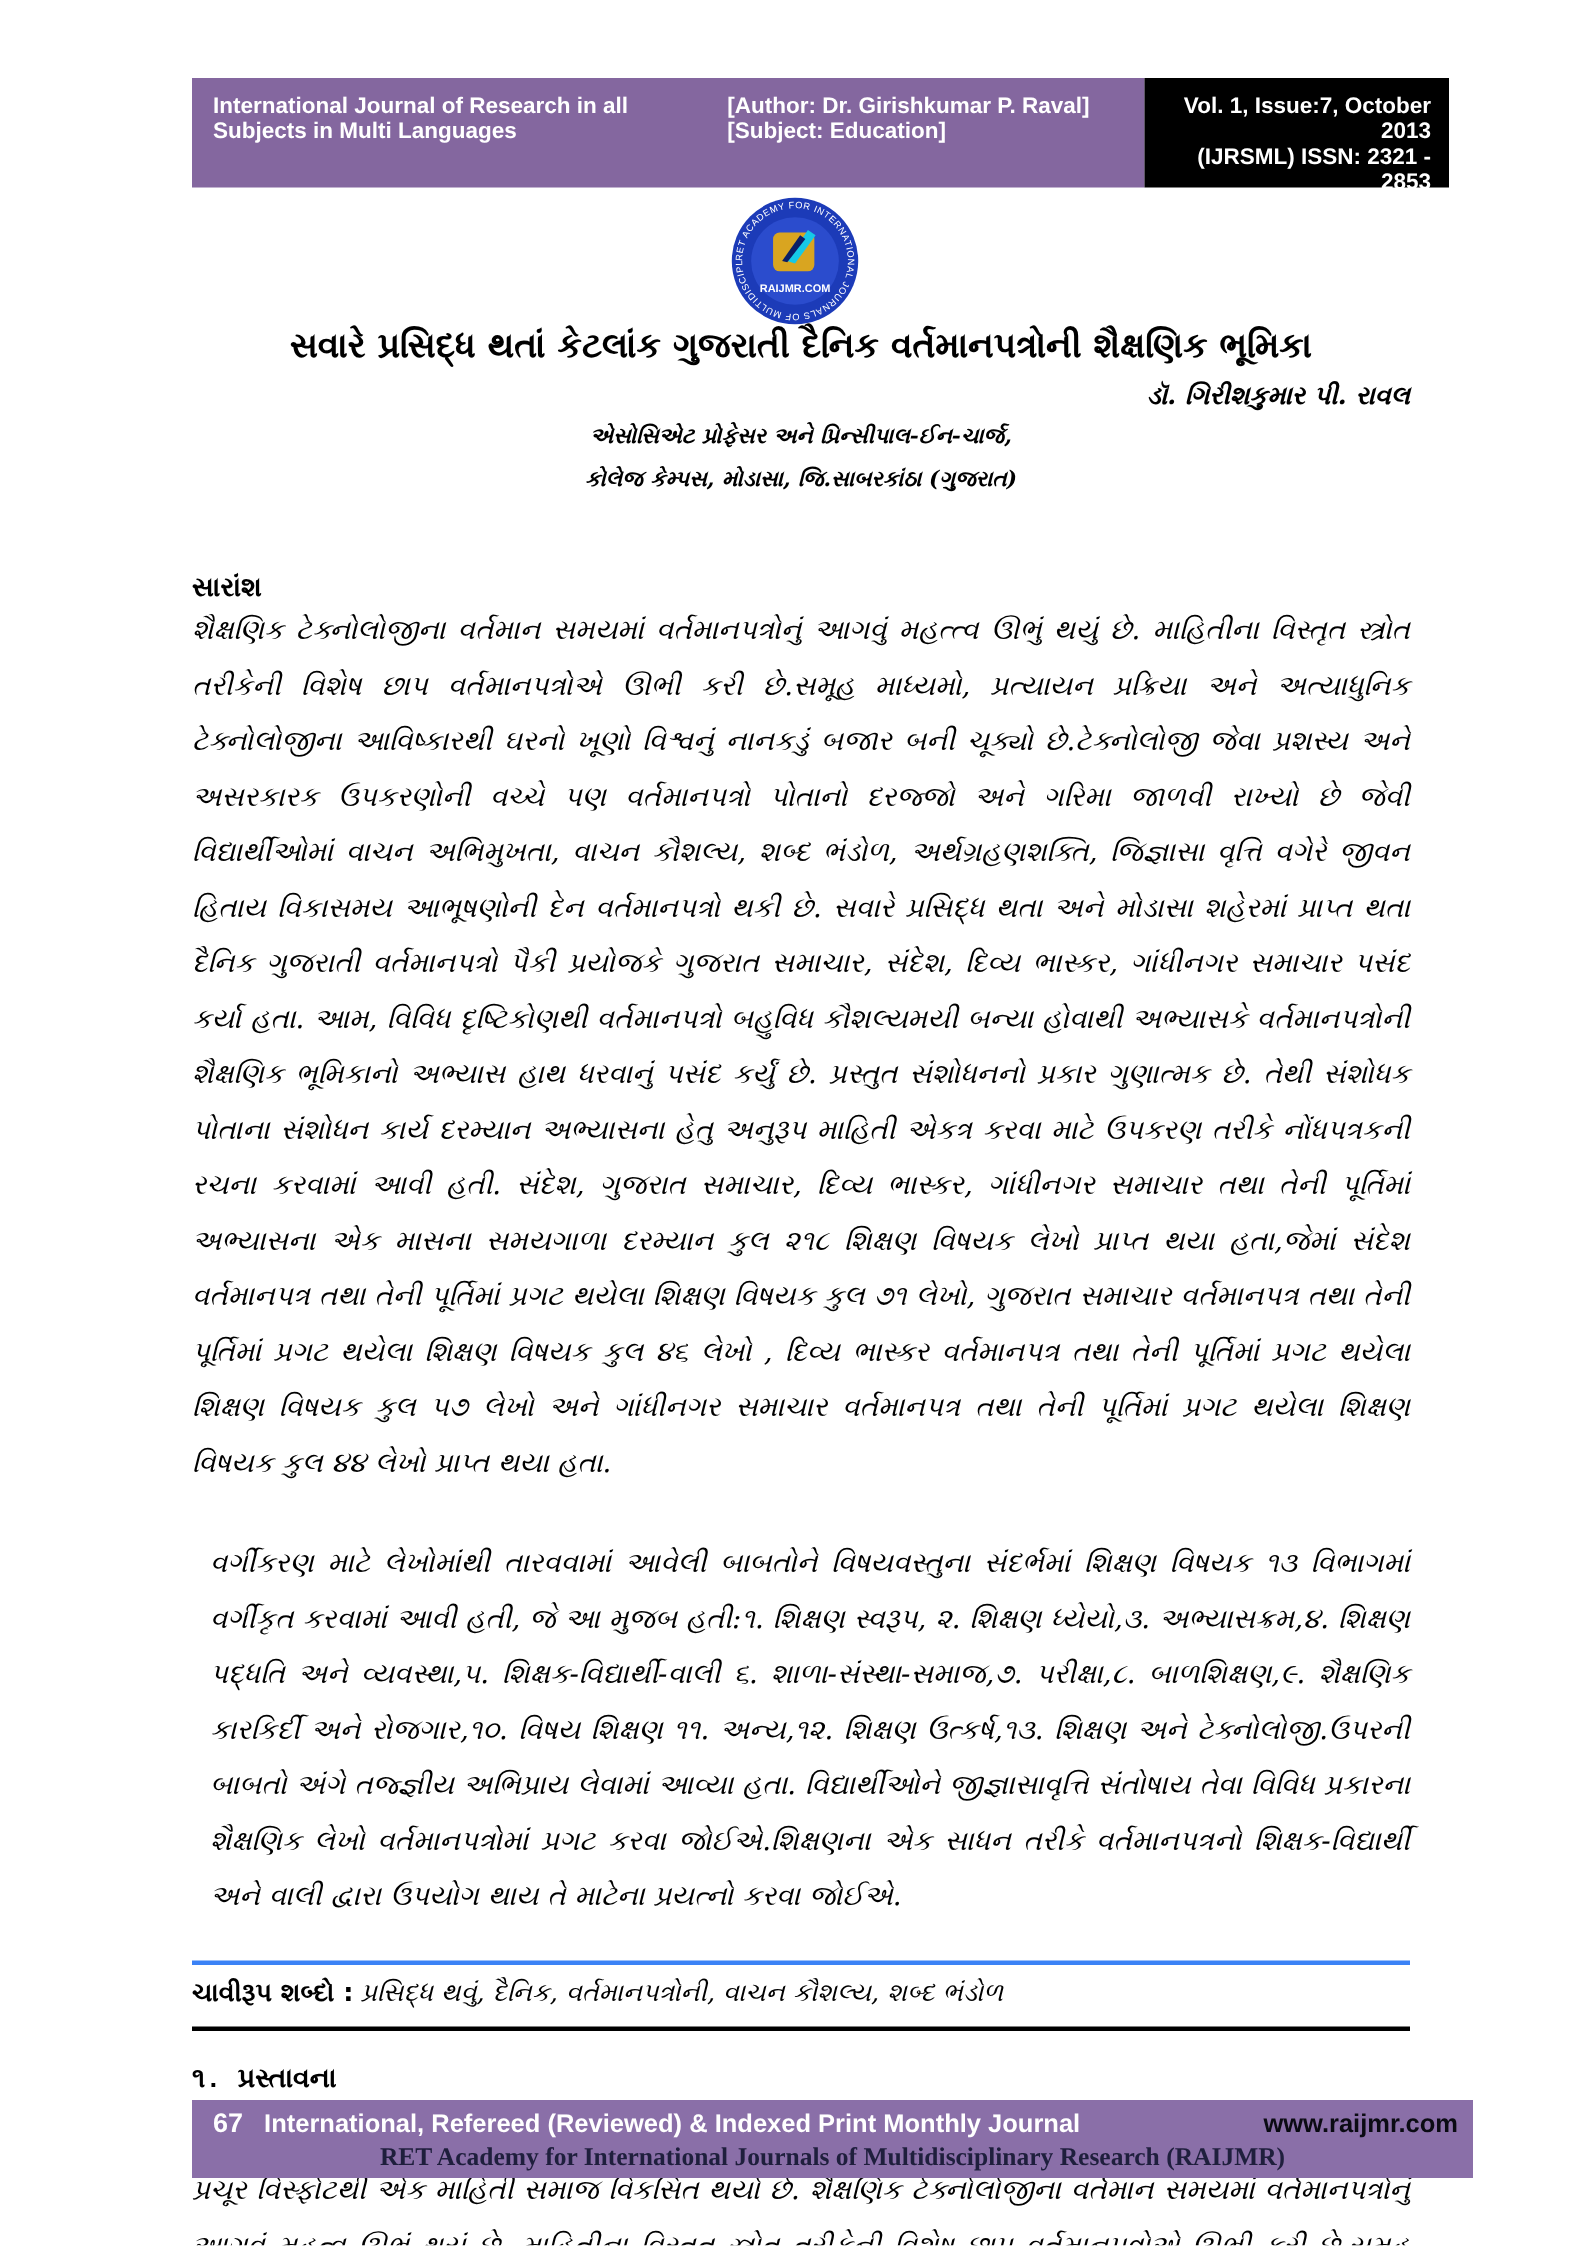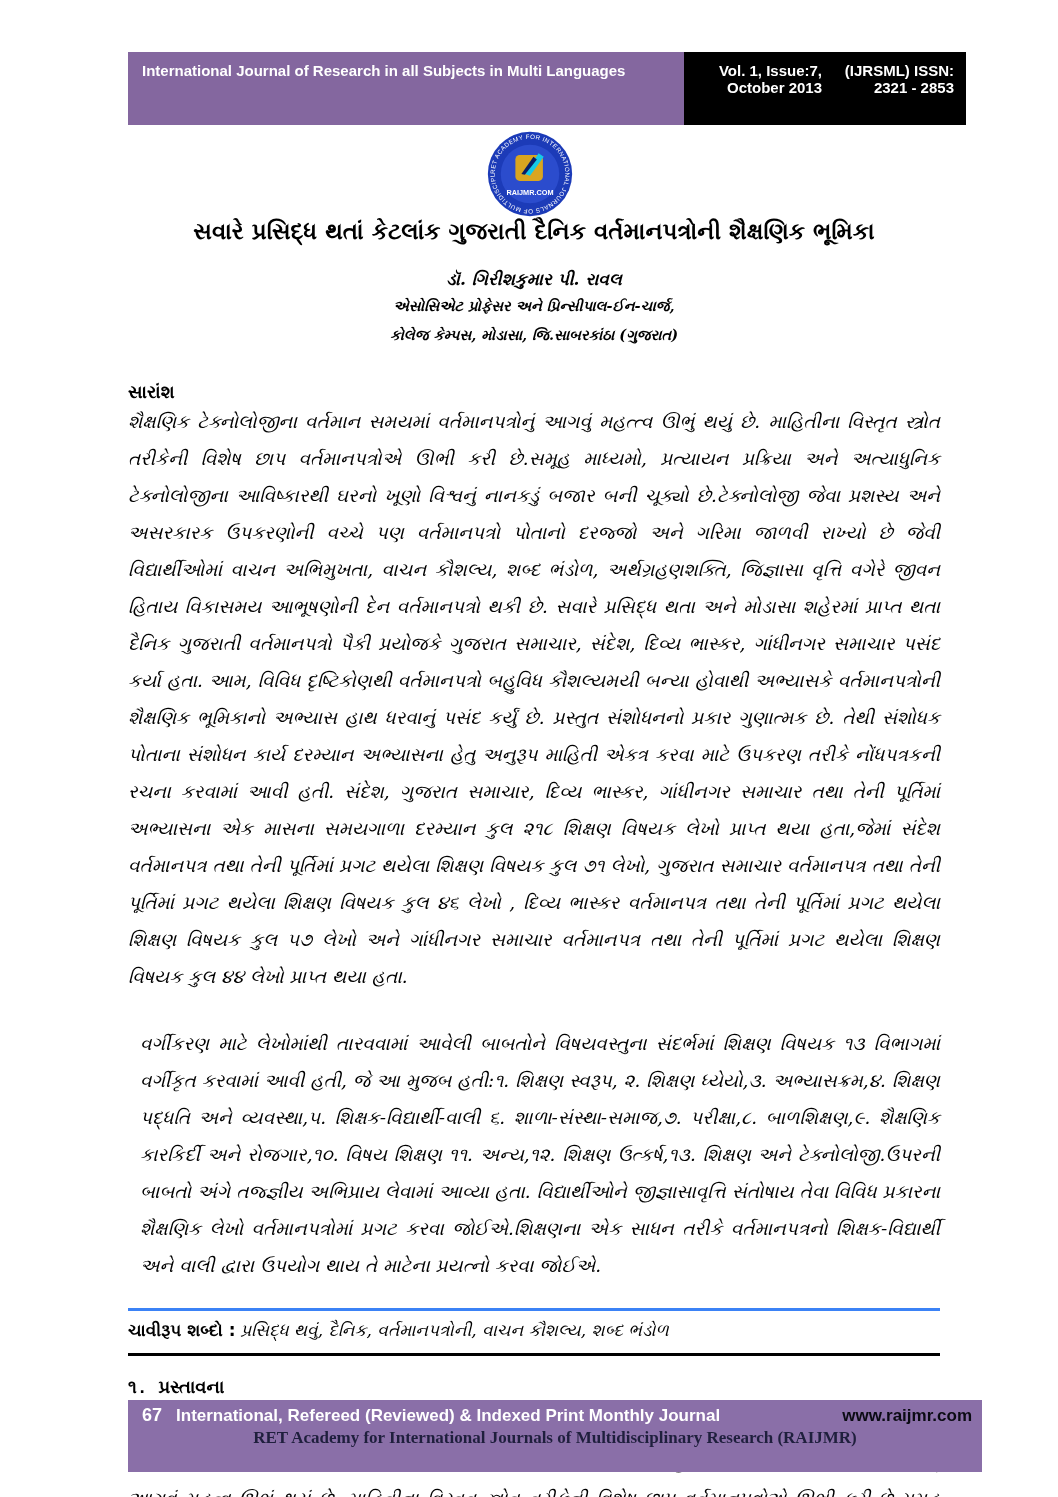--- a/index.html
+++ b/index.html
@@ -13,50 +13,50 @@
   .header {
     position:absolute; left:128px; top:52px; width:838px; height:73px;
     display:flex; color:#ffffff; font-weight:bold; font-size:15px;
   }
   .header-left {
     background:#84679f; flex:1 1 auto; padding:10px 0 10px 14px;
     display:flex; flex-direction:row; justify-content:space-between;
   }
   .header-right {
     background:#000000; width:282px; padding:10px 12px 10px 0;
-    display:flex; flex-direction:row; justify-content:space-between;
+    display:flex; flex-direction:column; justify-content:space-between;
     text-align:right;
   }
   
   .logo-wrap { position:absolute; left:487px; top:131px; width:86px; height:86px; }
   
   .title-block { position:absolute; left:128px; top:218px; width:812px; text-align:center; color:#000; }
   .article-title { font-size:23px; font-weight:bold; font-family:"DejaVu Sans", sans-serif; }
-  .article-author { margin-top:24px; font-size:17px; font-weight:bold; font-style:italic; font-family:"DejaVu Serif", serif; }
+  .article-author { margin-top:10px; font-size:17px; font-weight:bold; font-style:italic; font-family:"DejaVu Serif", serif;text-align:right; }
   .affil { margin-top:4px; font-size:14.5px; font-weight:bold; font-style:italic; font-family:"DejaVu Serif", serif; line-height:25px; }
   
   .bodycol { position:absolute; left:128px; top:381px; width:812px; color:#000; }
   .sec-head { font-size:18px; font-weight:bold; font-family:"DejaVu Sans", sans-serif; }
   .para {
     text-align:justify; font-size:18.5px; line-height:37px;
     font-style:italic; font-weight:500; font-family:"DejaVu Serif", serif;
   }
   .para + .para { margin-top:30px;margin-left:12px; }
   .keywords-box {
     border-top:3px solid #3b82f6; border-bottom:3px solid #000;
     margin-top:24px; padding:9px 0 12px 0;
     font-size:17px;
   }
   .kw-label { font-weight:bold; font-style:normal; font-family:"DejaVu Sans", sans-serif; }
   .kw-text  { font-style:italic; font-weight:500; font-family:"DejaVu Serif", serif; }
   .sec1-head { margin-top:22px; font-size:18px; font-weight:bold; font-family:Liberation Mono, monospace; }
   .sec1-para { margin-top:8px; }
   
   .footer {
-    position:absolute; left:128px; top:1400px; width:854px; height:72px;
+    position:absolute; left:128px; top:1400px; width:854px; height:52px;
     background:#8a6fa8; color:#ffffff;
   }
   .footer-row1 {
     display:flex; align-items:baseline; padding:5px 10px 0 14px;
     font-weight:bold; font-size:17px;
   }
   .footer-pageno { font-size:18px; margin-right:14px; }
   .footer-left { flex:1 1 auto; }
   .footer-site { color:#0b0b14; font-size:17px; }
   .footer-row2 {
@@ -65,20 +65,21 @@
   }
 </style>
 </head>
 <body>
 
 <div class="page">
 
   <div class="header">
     <div class="header-left">
       <div>International Journal of Research in all Subjects in Multi Languages</div>
+      <div>[Author: Dr. Girishkumar P. Raval] [Subject: Education]</div>
     </div>
     <div class="header-right">
       <div>Vol. 1, Issue:7, October 2013</div>
       <div>(IJRSML)  ISSN: 2321 - 2853</div>
     </div>
   </div>
 
   <div class="logo-wrap">
     <svg viewBox="0 0 100 100" width="86" height="86">
       <defs>

